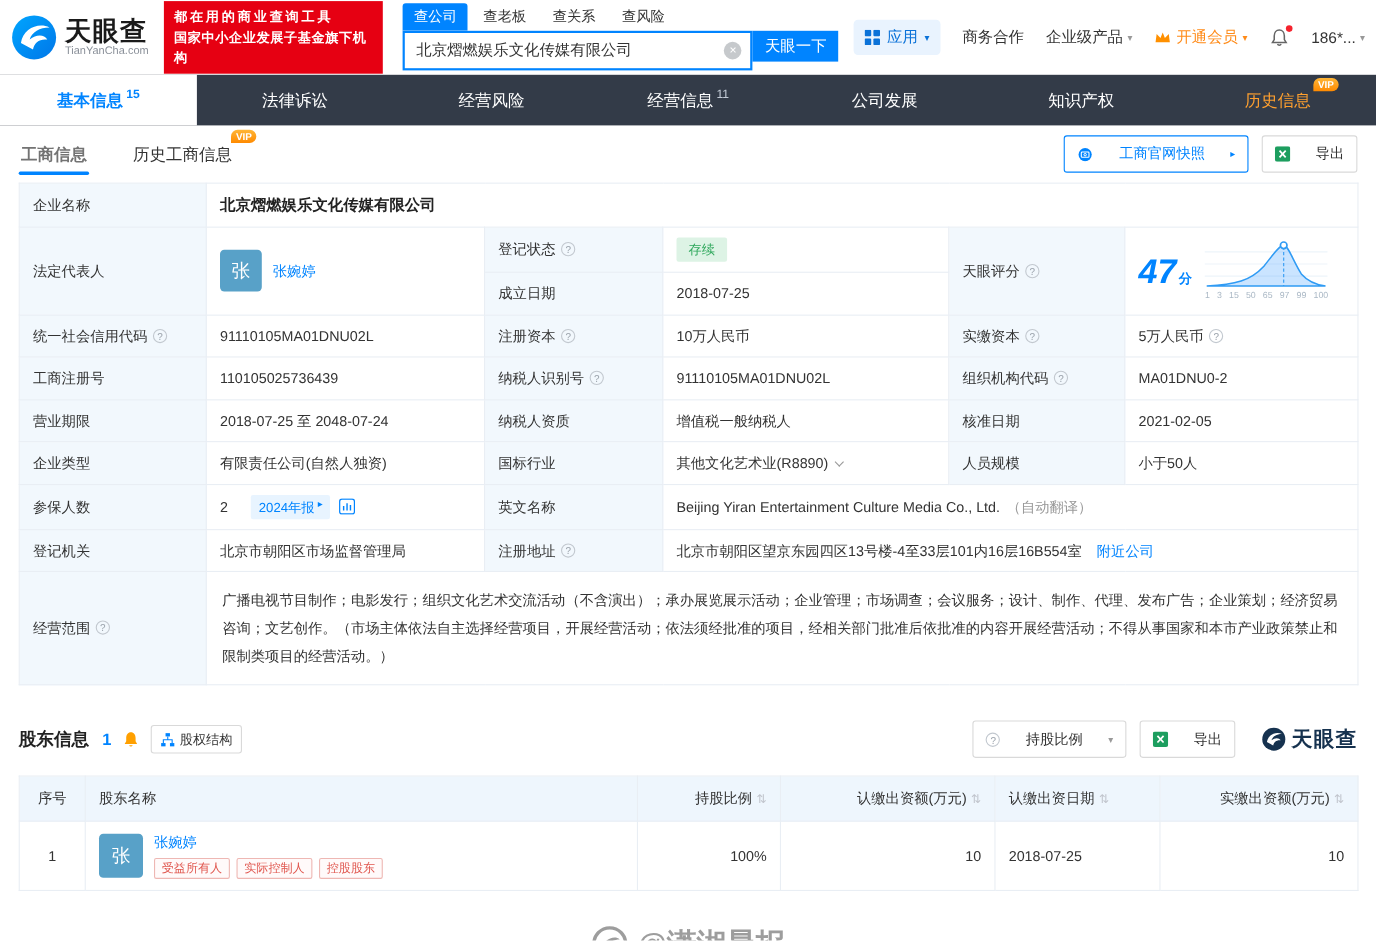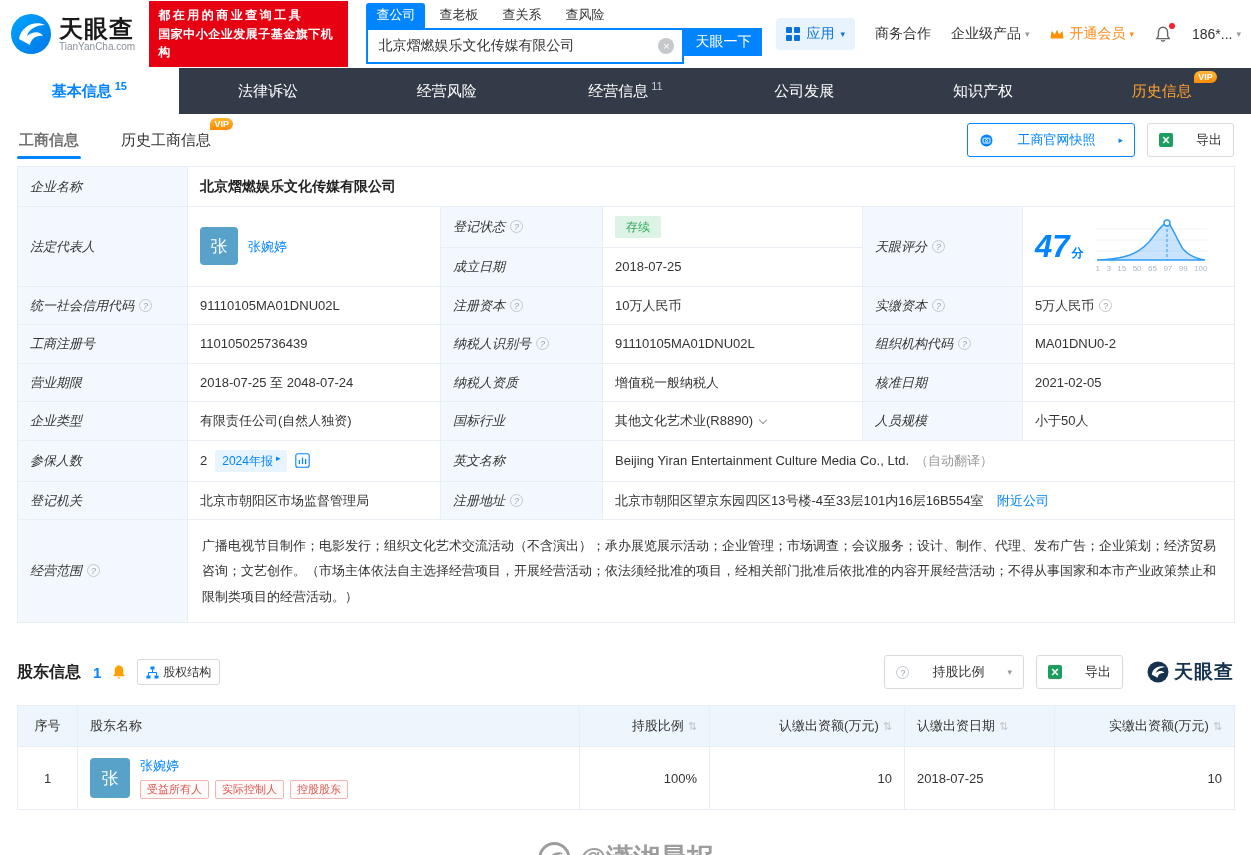--- a/index.html
+++ b/index.html
@@ -55,35 +55,35 @@
   .subtab.active::after { content:""; position:absolute; left:0; right:0; bottom:6px; height:3px; background:#0084ff; border-radius:2px; }
   .subtab + .subtab { margin-left:38px; color:#333; }
   .subtab .vip-badge2 { position:absolute; top:2px; right:-20px; background:linear-gradient(180deg,#ffb637,#ff8a00); color:#fff; font-size:9px; font-weight:bold; line-height:12px; padding:0 4px; border-radius:6px 6px 6px 0; }
   .subtab-actions { margin-left:auto; display:flex; gap:12px; }
   .btn { display:inline-flex; align-items:center; gap:23px; height:30px; padding:16px 11px; background:#fff; border:1px solid #d9d9d9; border-radius:3px; font-size:13px; color:#333; cursor:pointer; font-family:inherit; }
   .btn.blue { border-color:#0084ff; color:#0084ff; }
 
   
   .info-table { width:1217px; margin:0 17px; border-collapse:collapse; table-layout:fixed; font-size:13px; }
   .info-table td { border:1px solid #e9eef4; padding:9px 12px; vertical-align:middle; line-height:1.5; word-break:break-all; }
-  .info-table td.lbl { background:#f2f8fd; color:#333;font-style:italic; }
+  .info-table td.lbl { background:#f2f8fd; color:#333; }
   .help { display:inline-block; width:13px; height:13px; border:1px solid #c2c8cf; border-radius:50%; color:#9aa2ab; font-size:9px; line-height:12px; text-align:center; margin-left:5px; vertical-align:1px; cursor:pointer; }
   .val-strong { font-size:14px; font-weight:bold; color:#222; }
   .rep { display:flex; align-items:center; gap:10px; }
   .avatar { width:38px; height:38px; border-radius:4px; background:#58a1c8; color:#fff; font-size:17px; display:flex; align-items:center; justify-content:center; flex:0 0 38px; }
   .link { color:#0084ff; cursor:pointer; }
   .badge-green { display:inline-block; background:#ddf3e5; color:#2fa85c; font-size:12px; padding:2px 11px; border-radius:2px; }
   .score-wrap { display:flex; align-items:center; gap:12px; }
   .score-num { color:#0084ff; font-weight:bold; font-size:31px; font-style:italic; line-height:1; white-space:nowrap; }
   .score-num small { font-size:12px; font-style:normal; margin-left:2px; }
   .score-chart { display:flex; flex-direction:column; }
   .ticks { display:flex; justify-content:space-between; width:112px; font-size:8px; color:#aab8c5; margin-top:1px; }
   .chev { display:inline-block; width:6px; height:6px; border-right:1.5px solid #999; border-bottom:1.5px solid #999; transform:rotate(45deg); margin-left:7px; vertical-align:2px; }
   .insured-cell { display:flex; align-items:center; gap:8px; }
-  .badge-blue { display:inline-flex; align-items:flex-start; gap:3px; background:#e8f4ff; color:#0084ff; font-size:12px; padding:2px 7px; border-radius:2px; cursor:pointer; }
+  .badge-blue { display:inline-flex; align-items:flex-start; gap:3px; background:#e8f4ff; color:#0084ff; font-size:12px; padding:2px 7px; border-radius:2px; cursor:pointer;margin-left:13px; }
   .badge-blue .caret { color:#0084ff; }
   .gray-note { color:#999; margin-left:6px; }
   .near-link { color:#0084ff; margin-left:10px; white-space:nowrap; cursor:pointer; }
   .scope-cell { line-height:1.95 !important; padding:13px 14px !important; }
 
   
   .sh-section { margin-top:32px; }
   .sh-header { display:flex; align-items:center; padding:0 17px; gap:10px; }
   .sh-title { font-size:16px; font-weight:bold; color:#222; }
   .sh-count { color:#0084ff; font-size:15px; font-weight:bold; margin-left:2px; }

